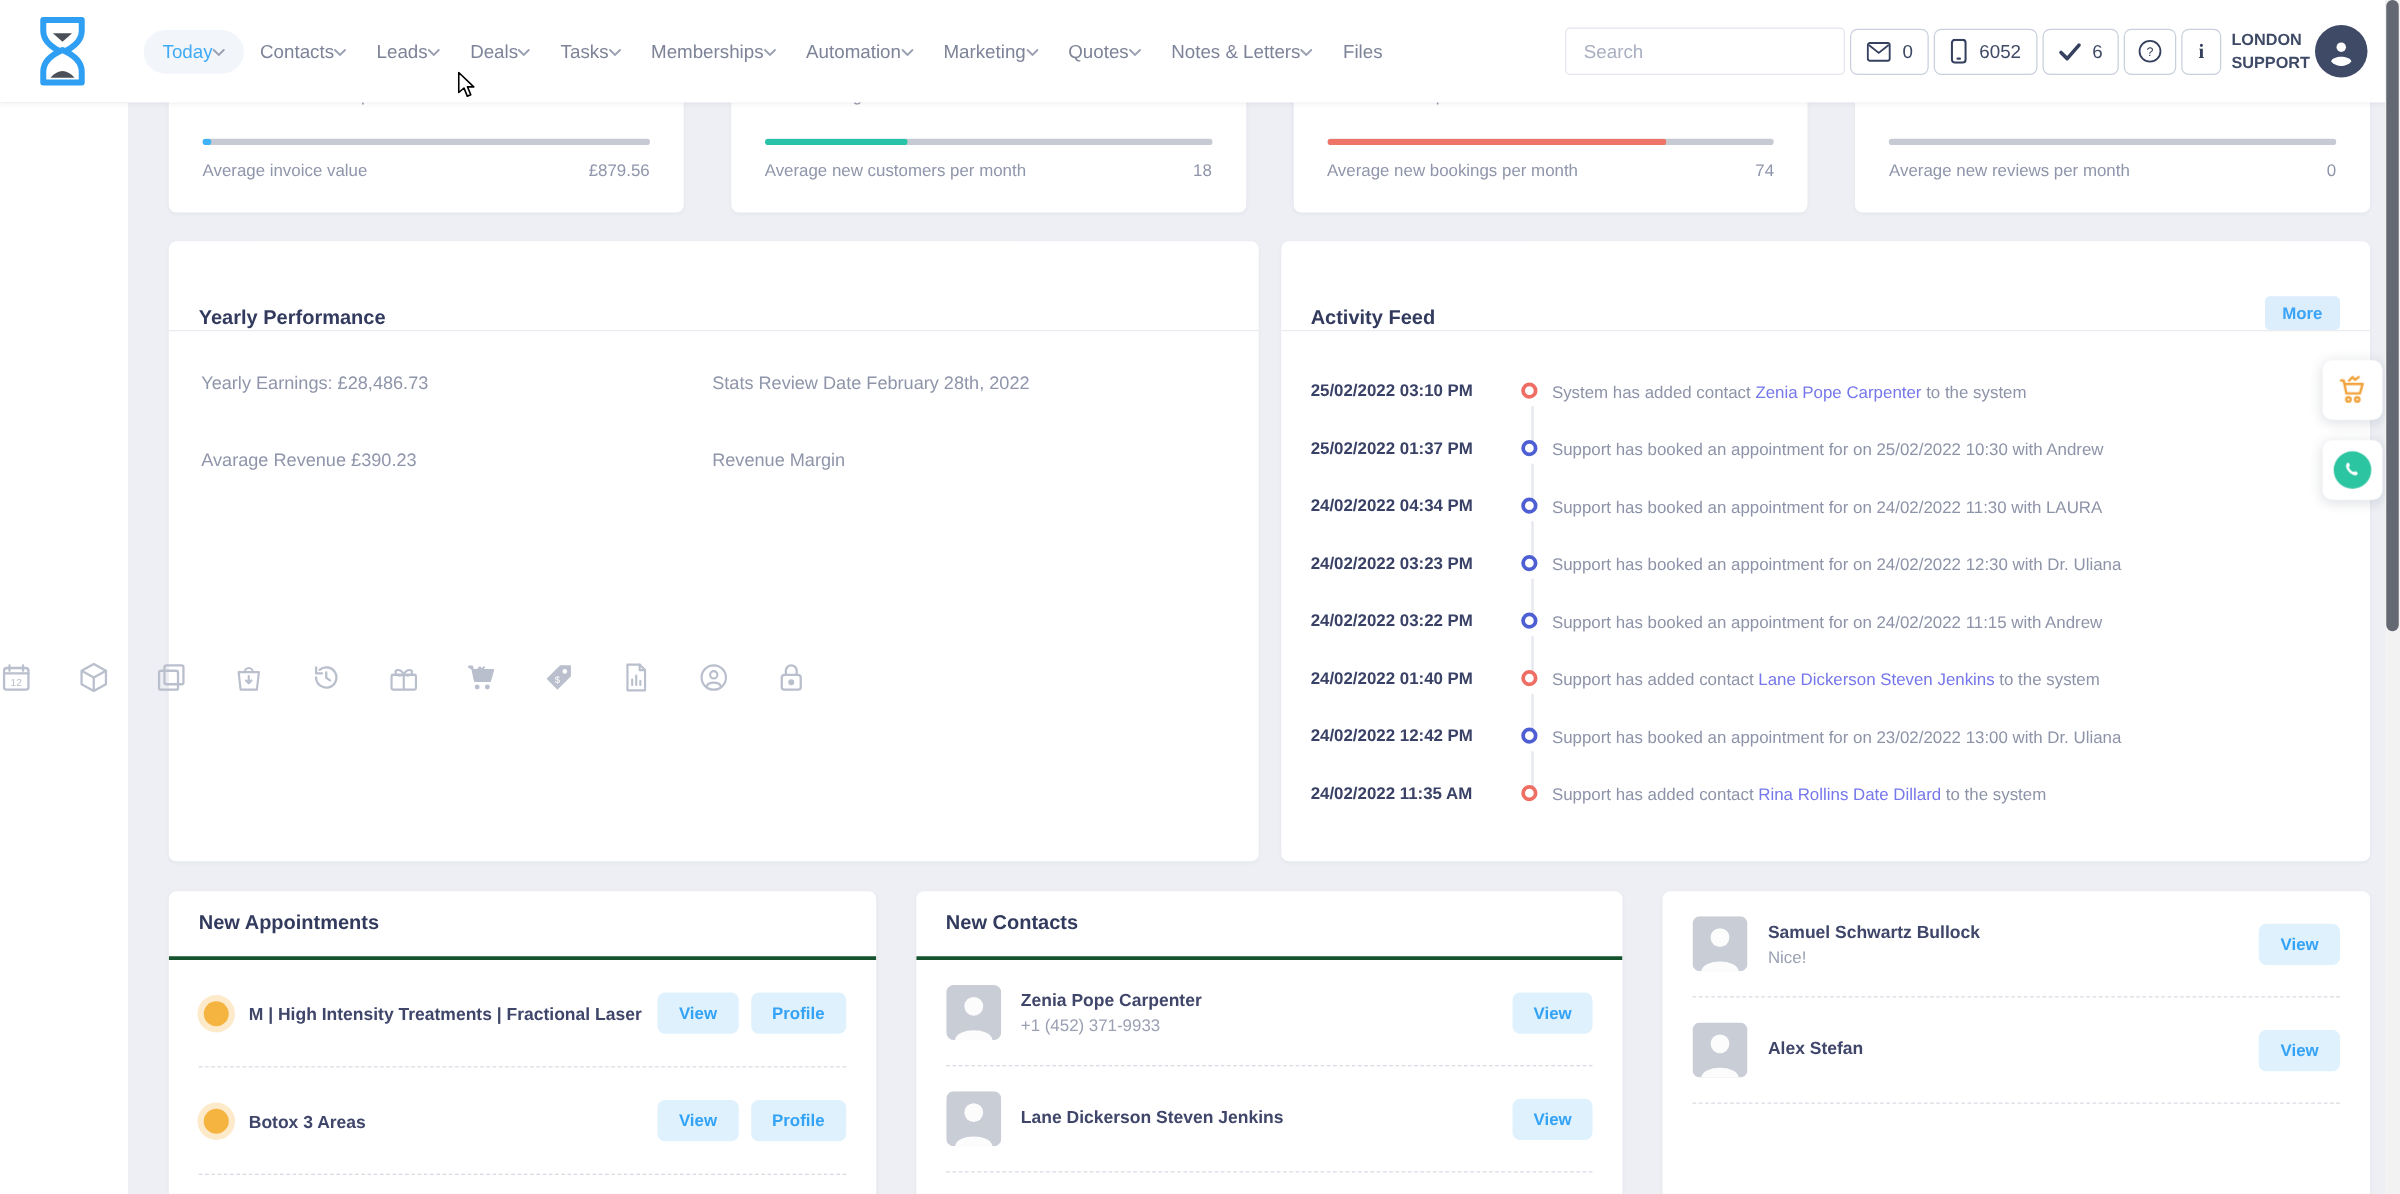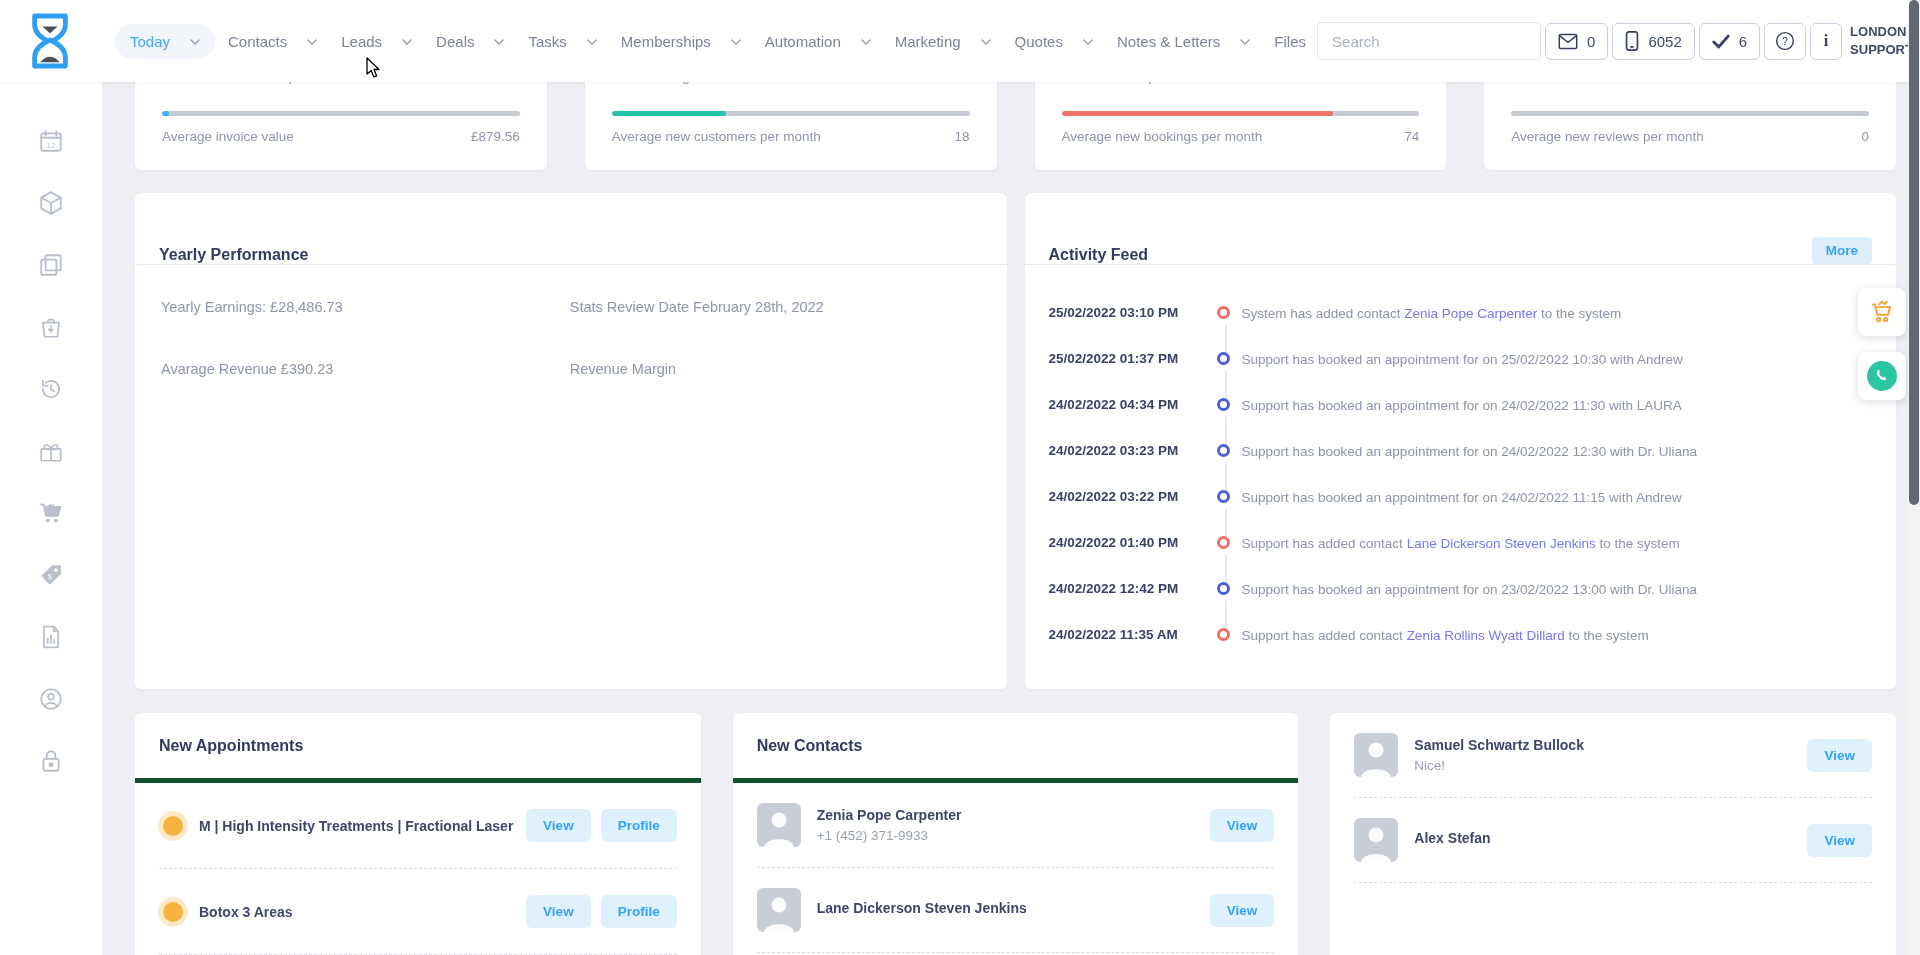--- a/index.html
+++ b/index.html
@@ -5,42 +5,42 @@
   * { margin:0; padding:0; box-sizing:border-box; }
   html,body { width:1920px; height:955px; overflow:hidden; background:#edeff4;
     font-family:"Liberation Sans", sans-serif; }
 
   
   .topbar { position:fixed; top:0; left:0; width:1920px; height:82px; background:#fff;
     display:flex; align-items:center; z-index:20; box-shadow:0 1px 4px rgba(60,70,100,.08);
     padding-right:26px; }
   .logo { width:50px; height:58px; margin-left:25px; flex-shrink:0; cursor:pointer; }
   .nav { display:flex; align-items:center; margin-left:40px; gap:2px; }
-  .nav-item { display:flex; align-items:center; gap:20px; padding:9px 11px; font-size:15px;
+  .nav-item { display:flex; align-items:center; gap:0; padding:9px 11px; font-size:15px;
     color:#7d8398; cursor:pointer; white-space:nowrap; }
   .nav-item.active { color:#41abf7; background:#f2f5fa; border-radius:22px; padding:9px 15px; }
   .chev { width:10px; height:6px; margin-top:2px; }
 
   .topbar-right { margin-left:auto; display:flex; align-items:center; gap:4px; }
   .search { display:flex; align-items:stretch; border:1px solid #e2e5ee; border-radius:4px;
     height:38px; width:224px; background:#fff; overflow:hidden; }
   .search input { border:0; outline:0; flex:1; padding:0 14px; font-size:15px; color:#3e4a66;
     font-family:inherit; background:transparent; }
   .search input::placeholder { color:#a9afc1; }
   .badge { display:flex; align-items:center; gap:9px; height:37px; padding:0 12px;
     border:1px solid #c9cfdc; border-radius:6px; font-size:15px; color:#3e4a66;
     background:#fff; cursor:pointer; }
   .badge.square { padding:0 10px; }
   .loc { font-size:13px; font-weight:700; color:#3e4a66; line-height:1.35; margin-left:4px; }
   .avatar { width:42px; height:42px; border-radius:50%; background:#3e4a66; display:flex;
     align-items:center; justify-content:center; cursor:pointer; flex-shrink:0; }
 
   
   .sidebar { position:fixed; top:82px; left:0; width:102px; height:873px; background:#fff;
-    display:flex; flex-direction:column; align-items:center; padding-top:46px; gap:36px; z-index:10; }
+    display:flex; flex-direction:row; align-items:center; padding-top:46px; gap:36px; z-index:10; }
   .side-icon { width:26px; height:26px; cursor:pointer; flex-shrink:0; }
 
   
   .main { margin-left:102px; padding:18px 24px 0 33px; }
 
   .stats-row { display:grid; grid-template-columns:repeat(4,1fr); gap:38px; }
   .stat-card { background:#fff; border-radius:6px; height:152px; padding:25px 27px 0;
     box-shadow:0 1px 3px rgba(60,70,100,.05); }
   .stat-top { display:flex; justify-content:space-between; align-items:flex-start; }
   .stat-title { font-size:15px; font-weight:700; color:#3b4262; }
@@ -75,22 +75,22 @@
   .feed-row:last-child::before { display:none; }
   .feed-time { width:160px; font-size:13.5px; font-weight:700; color:#3a4166; flex-shrink:0; }
   .feed-marker { width:13px; height:13px; border-radius:50%; border:3px solid #4e5fd3;
     background:#fff; margin:1px 12px 0 8px; flex-shrink:0; position:relative; z-index:2; }
   .feed-text { font-size:13.5px; color:#8d93a8; padding-top:1px; }
   .feed-link { color:#7577ea; cursor:pointer; }
 
   .bottom-row { display:grid; grid-template-columns:1fr 1fr 1fr; gap:32px; margin-top:24px; }
   .bottom-panel { background:#fff; border-radius:6px 6px 0 0;
     box-shadow:0 1px 3px rgba(60,70,100,.05); height:280px; overflow:hidden; }
-  .b-head { height:70px; display:flex; align-items:center; padding:0 24px;
-    border-bottom:5px solid #14532d; }
+  .b-head { height:55px; display:flex; align-items:center; padding:0 24px;
+    border-bottom:3px solid #14532d; }
   .b-rows { padding:0 24px; }
   .b-row { display:flex; align-items:center; border-bottom:1px dashed #d8dbe3; }
   .appt-row { padding:26px 0; }
   .person-row { padding:20px 0; }
   .appt-dot { width:20px; height:20px; border-radius:50%; background:#f4b43f;
     box-shadow:0 0 0 5px rgba(244,180,63,.28); margin:0 16px 0 4px; flex-shrink:0; }
   .row-title { font-size:14px; font-weight:600; color:#3f466a; }
   .row-sub { font-size:13.5px; color:#9aa0b2; margin-top:5px; }
   .p-avatar { width:44px; height:44px; border-radius:6px; overflow:hidden; margin-right:16px;
     flex-shrink:0; }
@@ -426,21 +426,21 @@
           <div class="feed-text"><span>Support has added contact </span><span class="feed-link">Lane Dickerson Steven Jenkins</span><span> to the system</span></div>
         </div>
         <div class="feed-row">
           <div class="feed-time">24/02/2022 12:42 PM</div>
           <div class="feed-marker" style="border-color: rgb(78, 95, 211);"></div>
           <div class="feed-text"><span>Support has booked an appointment for on 23/02/2022 13:00 with Dr. Uliana</span><span class="feed-link"></span><span></span></div>
         </div>
         <div class="feed-row">
           <div class="feed-time">24/02/2022 11:35 AM</div>
           <div class="feed-marker" style="border-color: rgb(238, 110, 99);"></div>
-          <div class="feed-text"><span>Support has added contact </span><span class="feed-link">Zenia Rollins Wyatt Dillard</span><span> to the system</span></div>
+          <div class="feed-text"><span>Support has added contact </span><span class="feed-link">Rina Rollins Date Dillard</span><span> to the system</span></div>
         </div>
 
       </div>
     </div>
   </section>
 
   <section class="bottom-row">
 
     <div class="bottom-panel">
       <div class="b-head">

